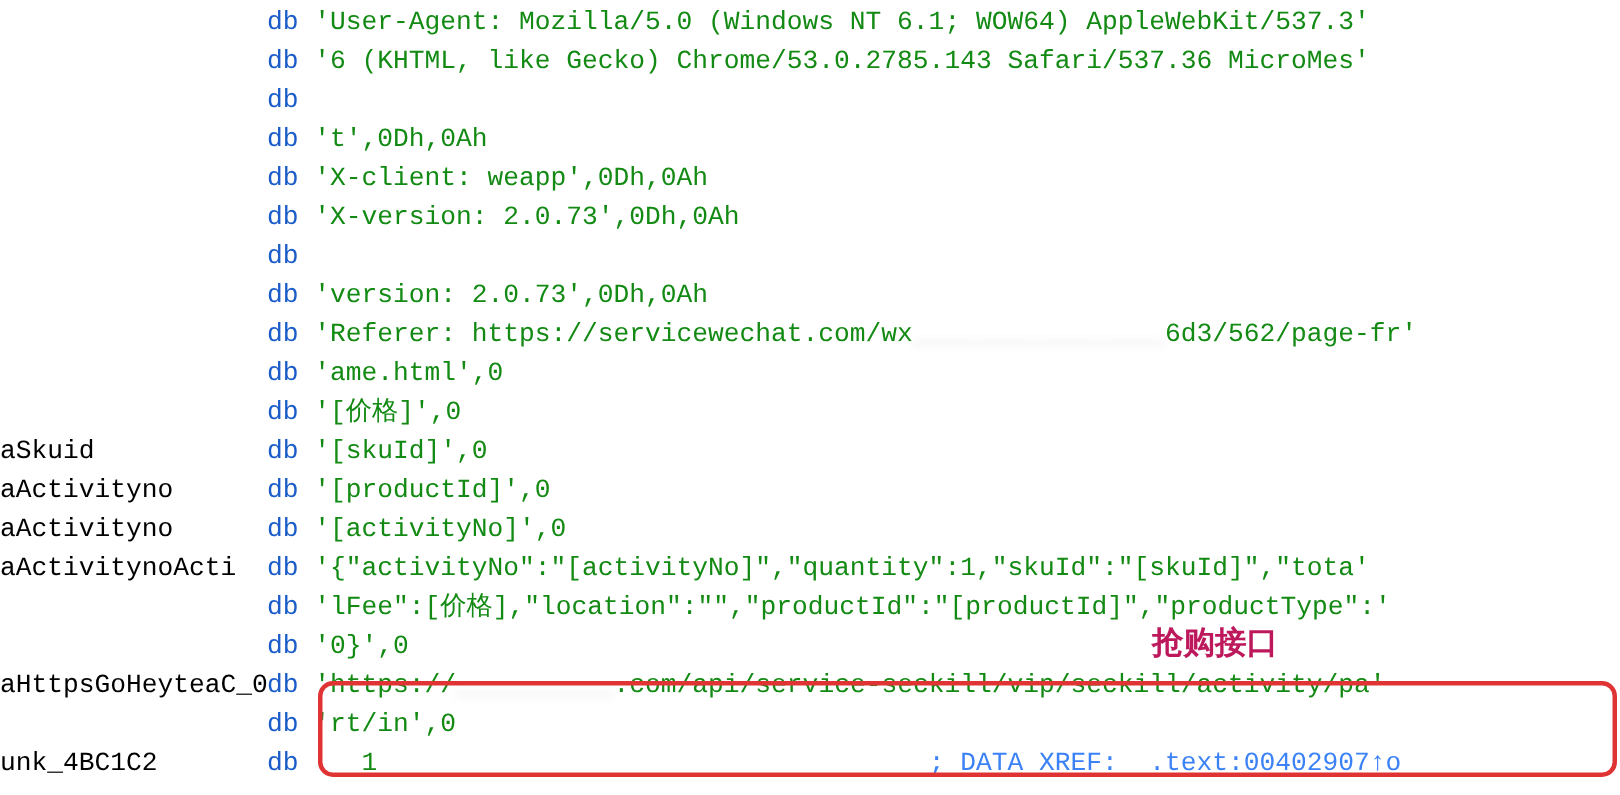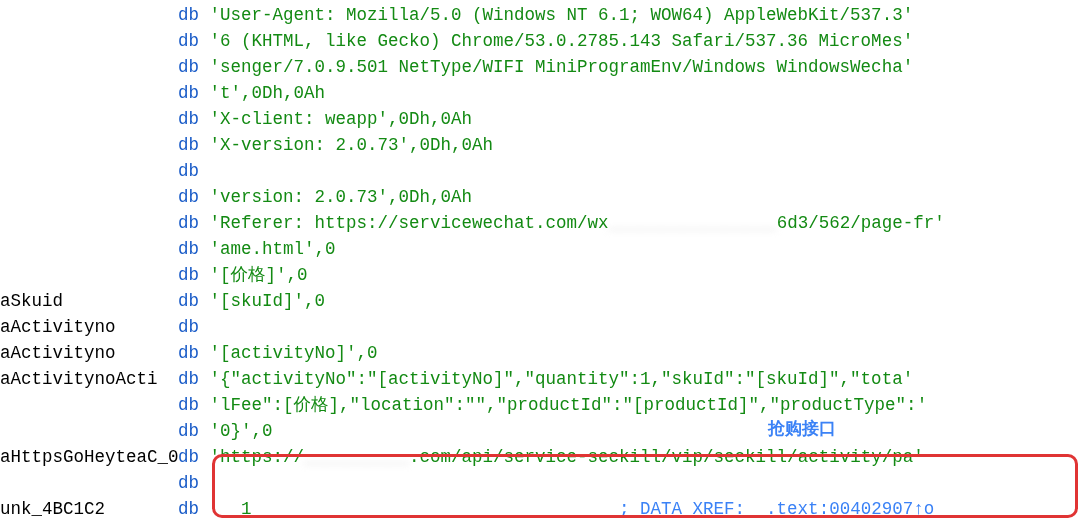--- a/index.html
+++ b/index.html
@@ -4,44 +4,44 @@
 <style>
 html,body{margin:0;padding:0;background:#fff}
 body{font-family:Consolas,"Courier New",monospace;font-size:17.5px;line-height:26px;color:#000;width:1080px}
 .wrap{position:relative;padding-top:2px}
 .row{display:flex;white-space:pre}
 .label{width:178px;overflow:hidden;color:#000}
 .kw{color:#1a5cc8}
 .txt{color:#138a13}
 .cmt{color:#3b82f6}
 .box{position:absolute;border:3px solid #e03434;border-radius:10px;left:212px;top:454px;width:860px;height:58px;pointer-events:none}
-.anno{position:absolute;color:#3b82f6;font-family:"PingFang SC","Microsoft YaHei",sans-serif;font-weight:700;font-size:17px;left:768px;top:416px}
+.anno{position:absolute;color:#be185d;font-family:"PingFang SC","Microsoft YaHei",sans-serif;font-weight:700;font-size:21px;left:768px;top:416px}
 .blur{filter:blur(3px);color:#cfcfcf!important}
 </style>
 </head>
 <body>
 <div class="wrap">
 
 <div id="rows">
       <div class="row"><span class="label"></span><span class="kw">db </span><span class="txt">'User-Agent: Mozilla/5.0 (Windows NT 6.1; WOW64) AppleWebKit/537.3'</span></div>
       <div class="row"><span class="label"></span><span class="kw">db </span><span class="txt">'6 (KHTML, like Gecko) Chrome/53.0.2785.143 Safari/537.36 MicroMes'</span></div>
-      <div class="row"><span class="label"></span><span class="kw">db </span><span class="txt">'senger/7.0.9.501 NetType/WIFI MiniProgramEnv/Windows WindowsWecha'</span></div>
+      <div class="row"><span class="label"></span><span class="kw">db </span></div>
       <div class="row"><span class="label"></span><span class="kw">db </span><span class="txt">'t',0Dh,0Ah</span></div>
       <div class="row"><span class="label"></span><span class="kw">db </span><span class="txt">'X-client: weapp',0Dh,0Ah</span></div>
       <div class="row"><span class="label"></span><span class="kw">db </span><span class="txt">'X-version: 2.0.73',0Dh,0Ah</span></div>
       <div class="row"><span class="label"></span><span class="kw">db </span></div>
       <div class="row"><span class="label"></span><span class="kw">db </span><span class="txt">'version: 2.0.73',0Dh,0Ah</span></div>
       <div class="row"><span class="label"></span><span class="kw">db </span><span class="txt">'Referer: https://servicewechat.com/wx</span><span class="txt blur">________________</span><span class="txt">6d3/562/page-fr'</span></div>
       <div class="row"><span class="label"></span><span class="kw">db </span><span class="txt">'ame.html',0</span></div>
       <div class="row"><span class="label"></span><span class="kw">db </span><span class="txt">'[价格]',0</span></div>
       <div class="row"><span class="label">aSkuid</span><span class="kw">db </span><span class="txt">'[skuId]',0</span></div>
-      <div class="row"><span class="label">aActivityno</span><span class="kw">db </span></div>
+      <div class="row"><span class="label">aActivityno</span><span class="kw">db </span><span class="txt">'[productId]',0</span></div>
       <div class="row"><span class="label">aActivityno</span><span class="kw">db </span><span class="txt">'[activityNo]',0</span></div>
       <div class="row"><span class="label">aActivitynoActi</span><span class="kw">db </span><span class="txt">'{"activityNo":"[activityNo]","quantity":1,"skuId":"[skuId]","tota'</span></div>
       <div class="row"><span class="label"></span><span class="kw">db </span><span class="txt">'lFee":[价格],"location":"","productId":"[productId]","productType":'</span></div>
       <div class="row"><span class="label"></span><span class="kw">db </span><span class="txt">'0}',0</span></div>
       <div class="row"><span class="label">aHttpsGoHeyteaC_0</span><span class="kw">db </span><span class="txt">'https://</span><span class="txt blur">__________</span><span class="txt">.com/api/service-seckill/vip/seckill/activity/pa'</span></div>
-      <div class="row"><span class="label"></span><span class="kw">db </span></div>
+      <div class="row"><span class="label"></span><span class="kw">db </span><span class="txt">'rt/in',0</span></div>
       <div class="row"><span class="label">unk_4BC1C2</span><span class="kw">db </span><span class="txt">   1</span><span>                                   </span><span class="cmt">; DATA XREF:  .text:00402907↑o</span></div>
     </div>
 <div class="box"></div>
 <div class="anno">抢购接口</div>
 </div>
 
 </body></html>

